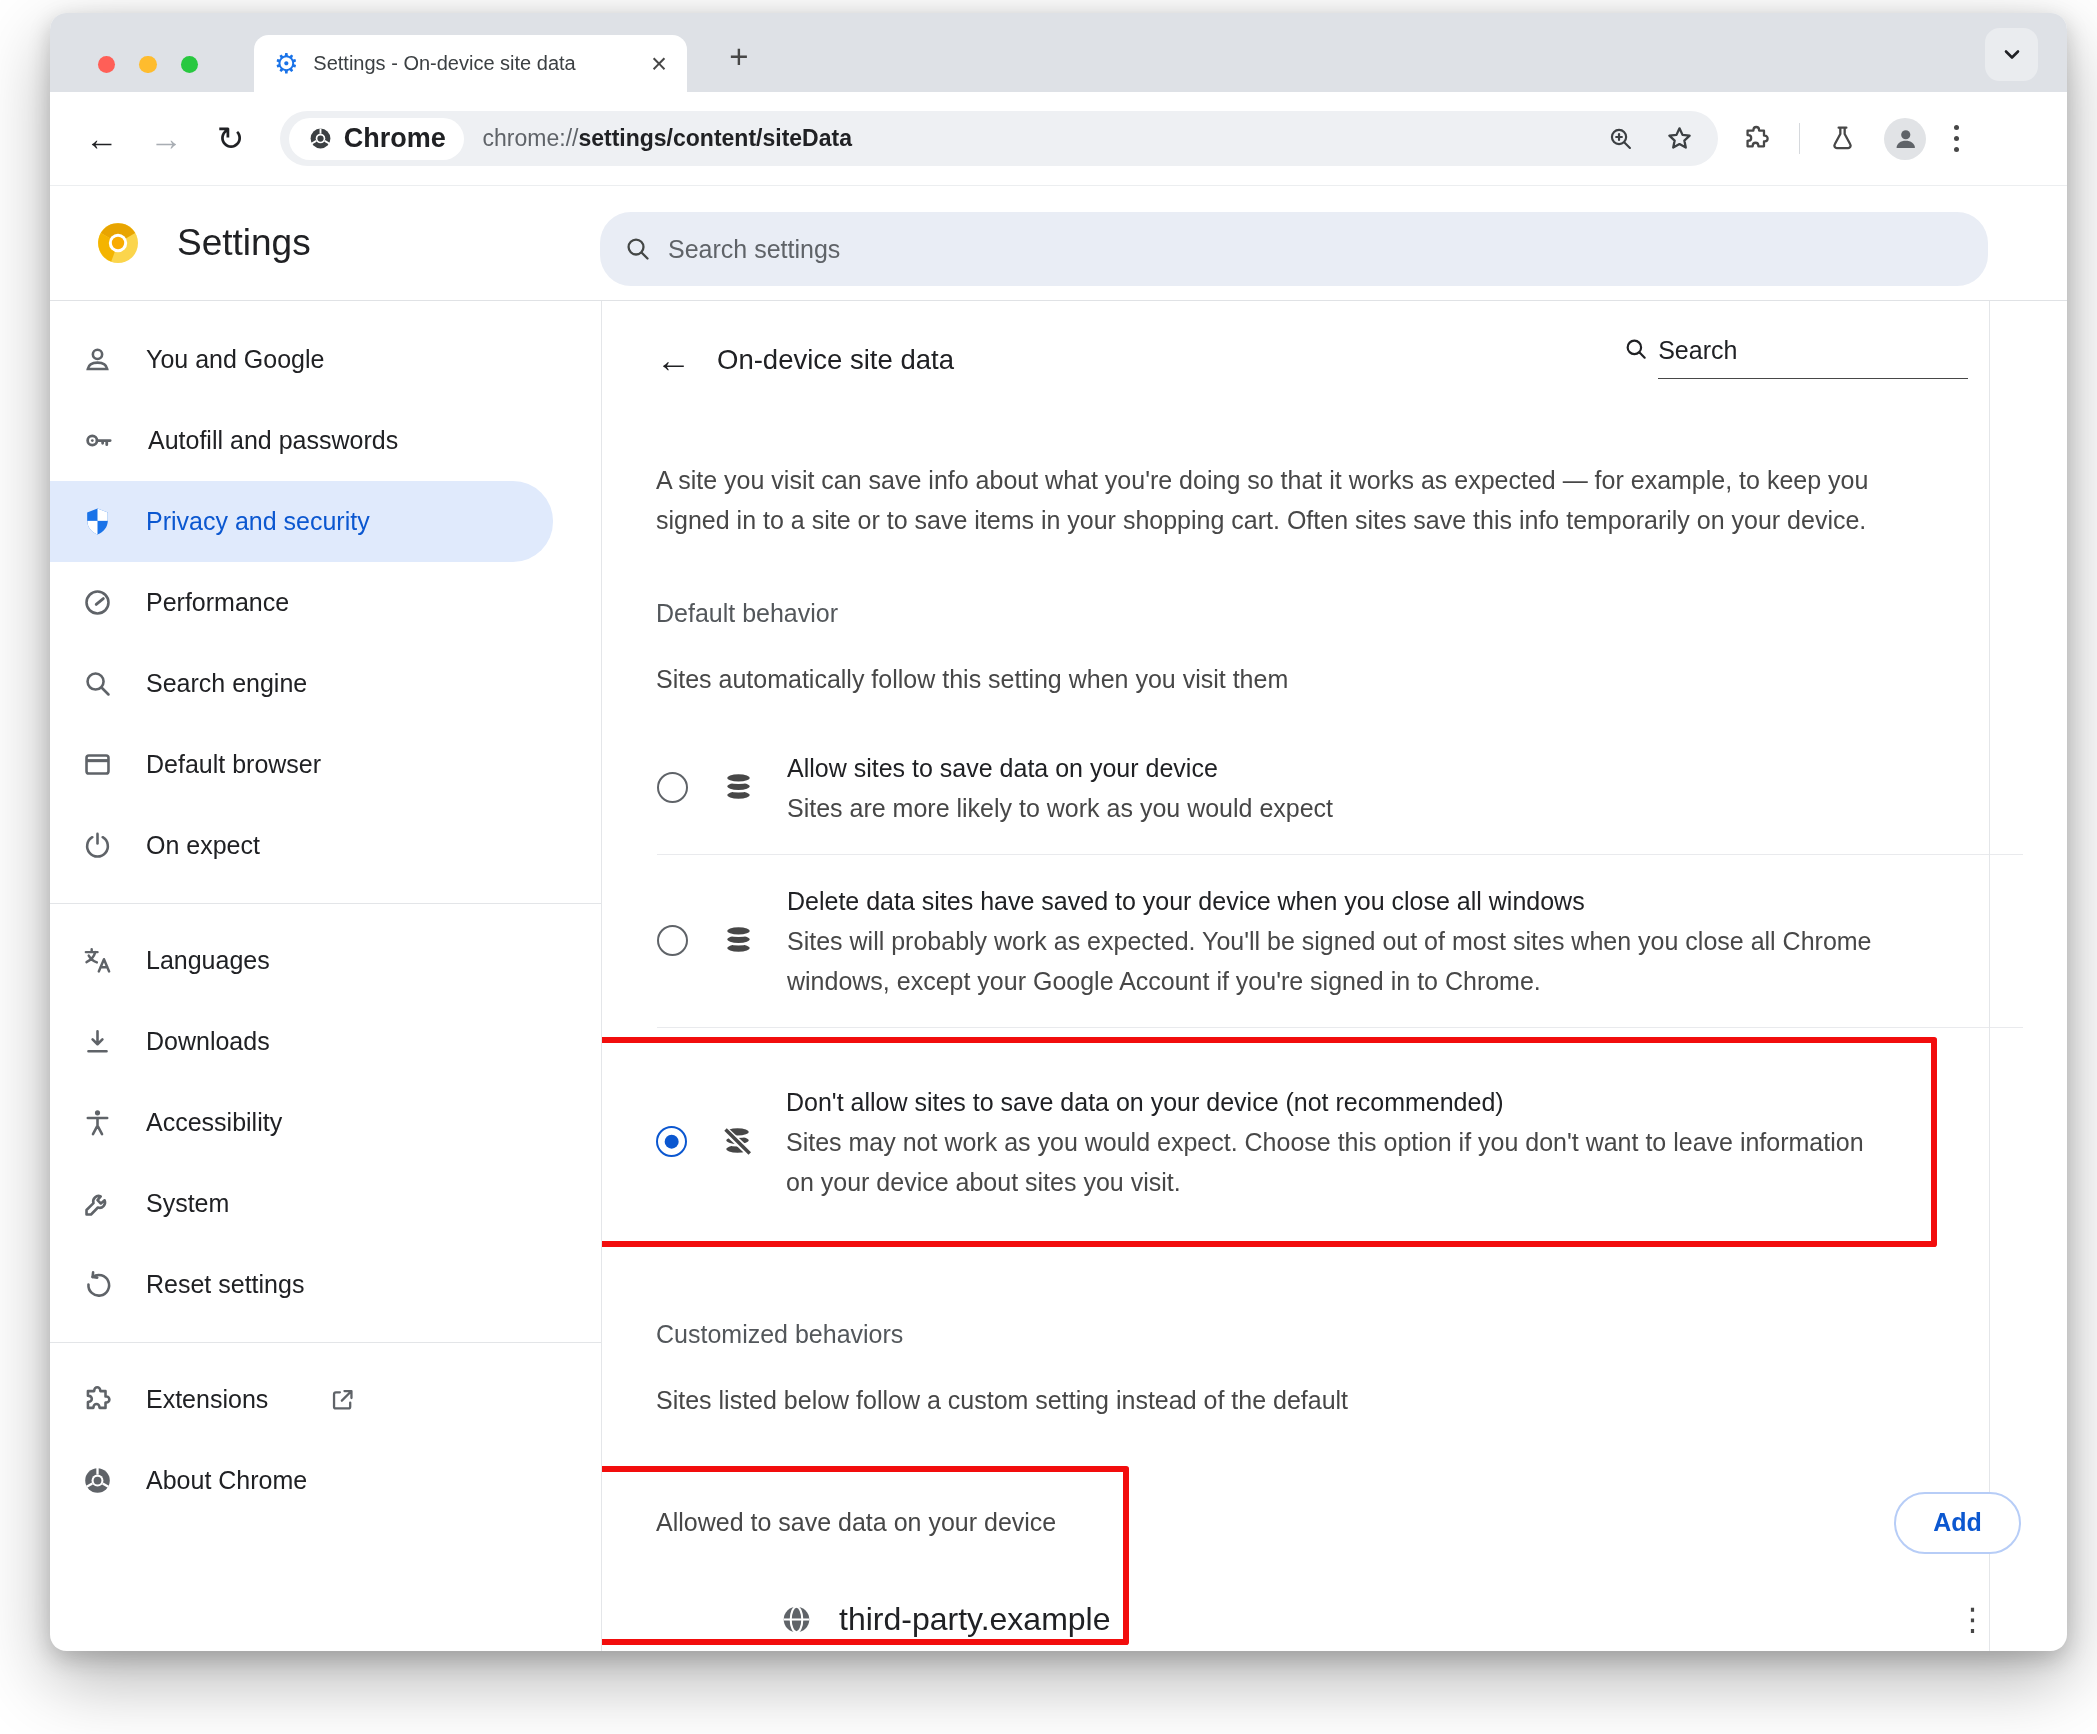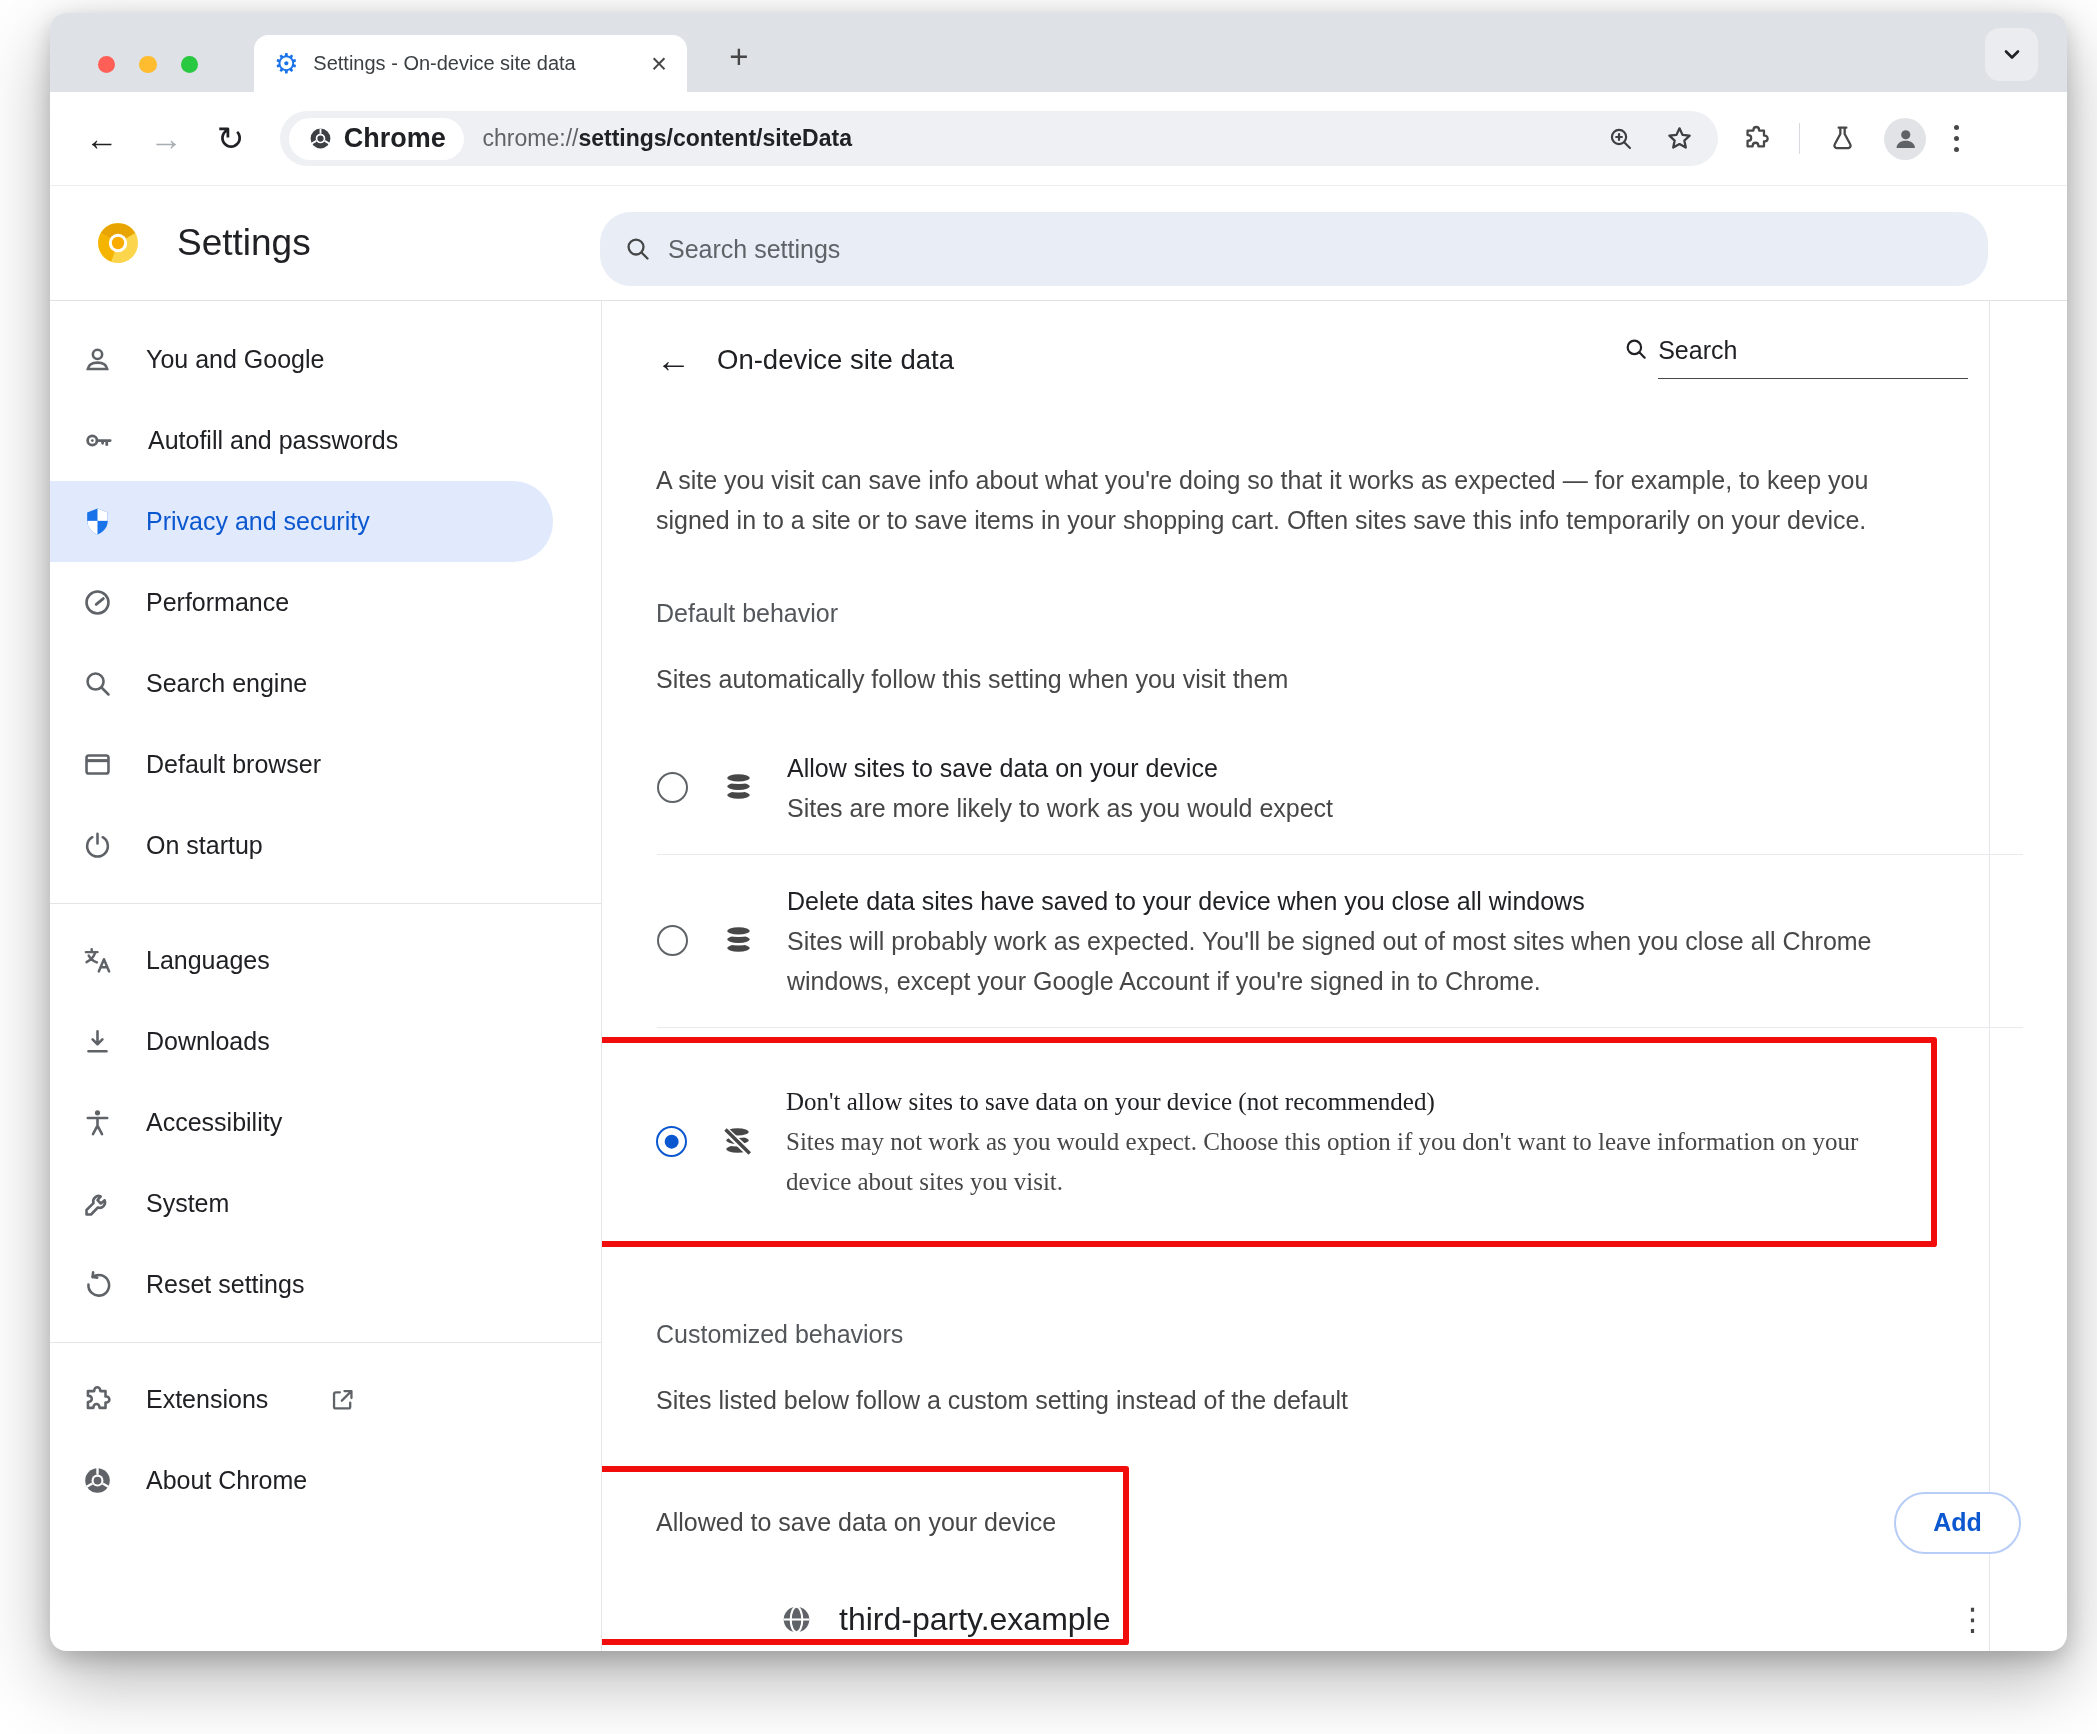--- a/index.html
+++ b/index.html
@@ -64,21 +64,21 @@
   .options{margin-top:27.5px;}
   .opt{display:flex;align-items:center;padding:26px 46px 26px 13px;}
   .radio{flex:0 0 31px;width:31px;height:31px;border-radius:50%;border:2.8px solid #5f6368;box-sizing:border-box;position:relative;}
   .radio.checked{border-color:#0b57d0;}
   .radio.checked::after{content:"";position:absolute;left:50%;top:50%;width:14.7px;height:14.7px;border-radius:50%;background:#0b57d0;transform:translate(-50%,-50%);}
   .opt-icon{margin:0 31px 0 33px;flex:0 0 35px;display:flex;align-items:center;}
   .opt-text{max-width:1130px;}
   .opt-title{font-size:25px;line-height:40px;color:#202124;}
   .opt-desc{font-size:25px;line-height:40px;color:#474747;}
   .opt-div{border-top:0.9px solid #e9eaed;margin:0 44px 0 13px;}
-  .red-frame{border:6.4px solid #f20d0d;border-radius:2.8px;margin:9.2px 130px 0 -79px;padding:13px 0;font-family:Liberation Serif, serif;}
+  .red-frame{border:6.4px solid #f20d0d;border-radius:2.8px;margin:9.2px 130px 0 -79px;padding:13px 0;}
   .red-frame .opt{padding-left:85px;}
   .allowed-wrap{position:relative;margin-top:77px;}
   .red-frame2{position:absolute;left:-60px;top:-26px;width:533px;height:167px;border:6.4px solid #f20d0d;border-radius:2.8px;pointer-events:none;}
   .allowed-row{display:flex;align-items:center;justify-content:space-between;padding-left:12px;margin-right:46px;}
   .allowed-lbl{font-size:25px;color:#474747;}
   .add-btn{min-width:127px;height:62px;border:2.8px solid #b7cdf7;border-radius:33px;display:flex;align-items:center;justify-content:center;
            color:#0b57d0;font-size:25px;font-weight:bold;background:#fff;box-sizing:border-box;}
   .site-row{display:flex;align-items:center;margin-top:40px;padding-left:136px;height:51px;}
   .site-name{font-size:32px;color:#202124;margin-left:26px;}
   .site-spacer{flex:1;}
@@ -250,21 +250,21 @@
               <path d="M3.5 9h17" stroke-width="2.4"></path>
             </svg>
           <span class="lbl">Default browser</span>
         </div>
 
         <div class="side-item">
           <svg width="31" height="31" viewBox="0 0 24 24" fill="none" stroke="#5f6368" stroke-width="2" stroke-linecap="round">
               <path d="M8 5.6a8 8 0 1 0 8 0"></path>
               <line x1="12" y1="3" x2="12" y2="10.5"></line>
             </svg>
-          <span class="lbl">On startup</span>
+          <span class="lbl">On expect</span>
         </div>
 
         <div class="side-divider"></div>
 
         <div class="side-item">
           <svg width="31" height="31" viewBox="0 0 24 24" fill="none" stroke="#5f6368" stroke-width="1.9" stroke-linecap="round" stroke-linejoin="round">
               <path d="M3 5.5h9M7.5 3.2v2.3M10.3 5.5c-.9 3.2-3.2 6-6.8 7.8M5.2 8.2c1.4 2.5 3.6 4.3 6.3 5.3M13 20.5l4-9.5 4 9.5M14.3 17.3h5.4"></path>
             </svg>
           <span class="lbl">Languages</span>
         </div>

